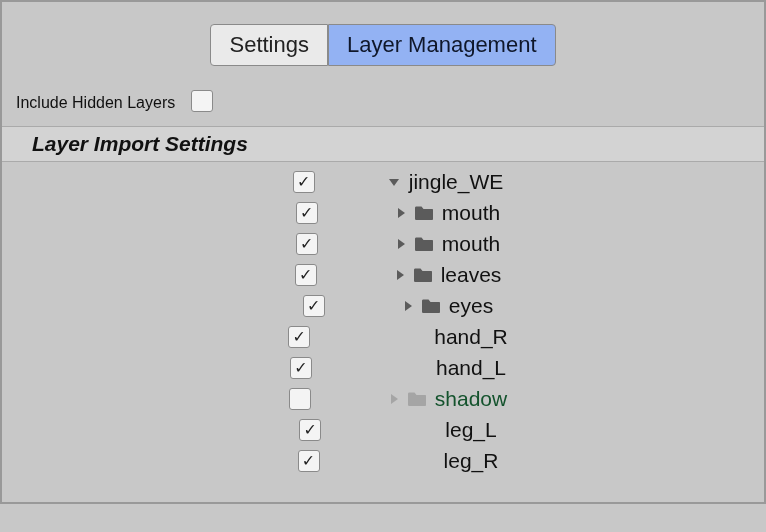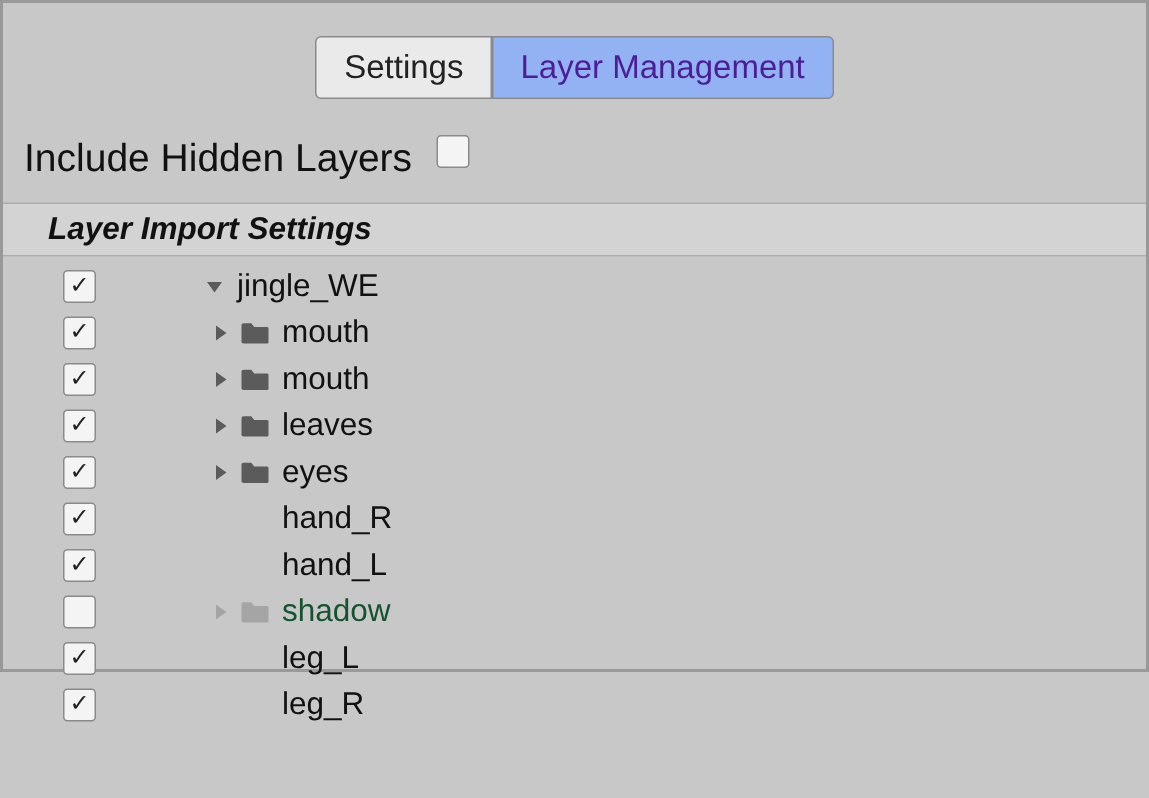--- a/index.html
+++ b/index.html
@@ -7,21 +7,21 @@
     margin: 0; padding: 0;
     width: 766px; height: 532px;
     font-family: -apple-system, BlinkMacSystemFont, "Segoe UI", Arial, sans-serif;
     font-size: 19px;
     background: #c8c8c8;
     color: #111;
   }
   .panel {
     border: 2px solid #999;
     width: 766px;
-    height: 448px;
+    height: 504px;
     padding: 0;
   }
   .top-area {
     padding: 22px 12px 0 12px;
   }
   .tabbar {
     display: flex;
     justify-content: center;
     gap: 0;
     margin-bottom: 20px;
@@ -35,29 +35,29 @@
     cursor: default;
     user-select: none;
   }
   .tab.inactive {
     background: #eaeaea;
     color: #222;
     border-radius: 4px 0 0 4px;
   }
   .tab.active {
     background: #93b2f3;
-    color: #4c1d95;
+    color: #0f172a;
     border-radius: 0 4px 4px 0;
   }
   .option-row {
     display: flex;
-    align-items: flex-start;
+    align-items: flex-end;
     gap: 16px;
     padding: 4px 2px 14px 2px;
-    font-size: 26px;
+    font-size: 16px;
   }
   .chk {
     appearance: none;
     -webkit-appearance: none;
     width: 22px;
     height: 22px;
     border: 1px solid #8a8a8a;
     border-radius: 3px;
     background: #f4f4f4;
     display: inline-flex;
@@ -80,23 +80,24 @@
     font-weight: 700;
     font-style: italic;
   }
   .tree {
     padding: 4px 0 0 0;
   }
   .tree-row {
     display: flex;
     align-items: center;
     height: 31px;
-    padding-left: 40px;
+    padding-left: 30px;
     font-size: 21px;
     gap: 6px;
+    justify-content: center;
   }
   .tree-row .row-chk-slot {
     width: 26px;
     display: flex;
     align-items: center;
   }
   .tree-row .indent {
     display: inline-block;
   }
   .disclosure {

